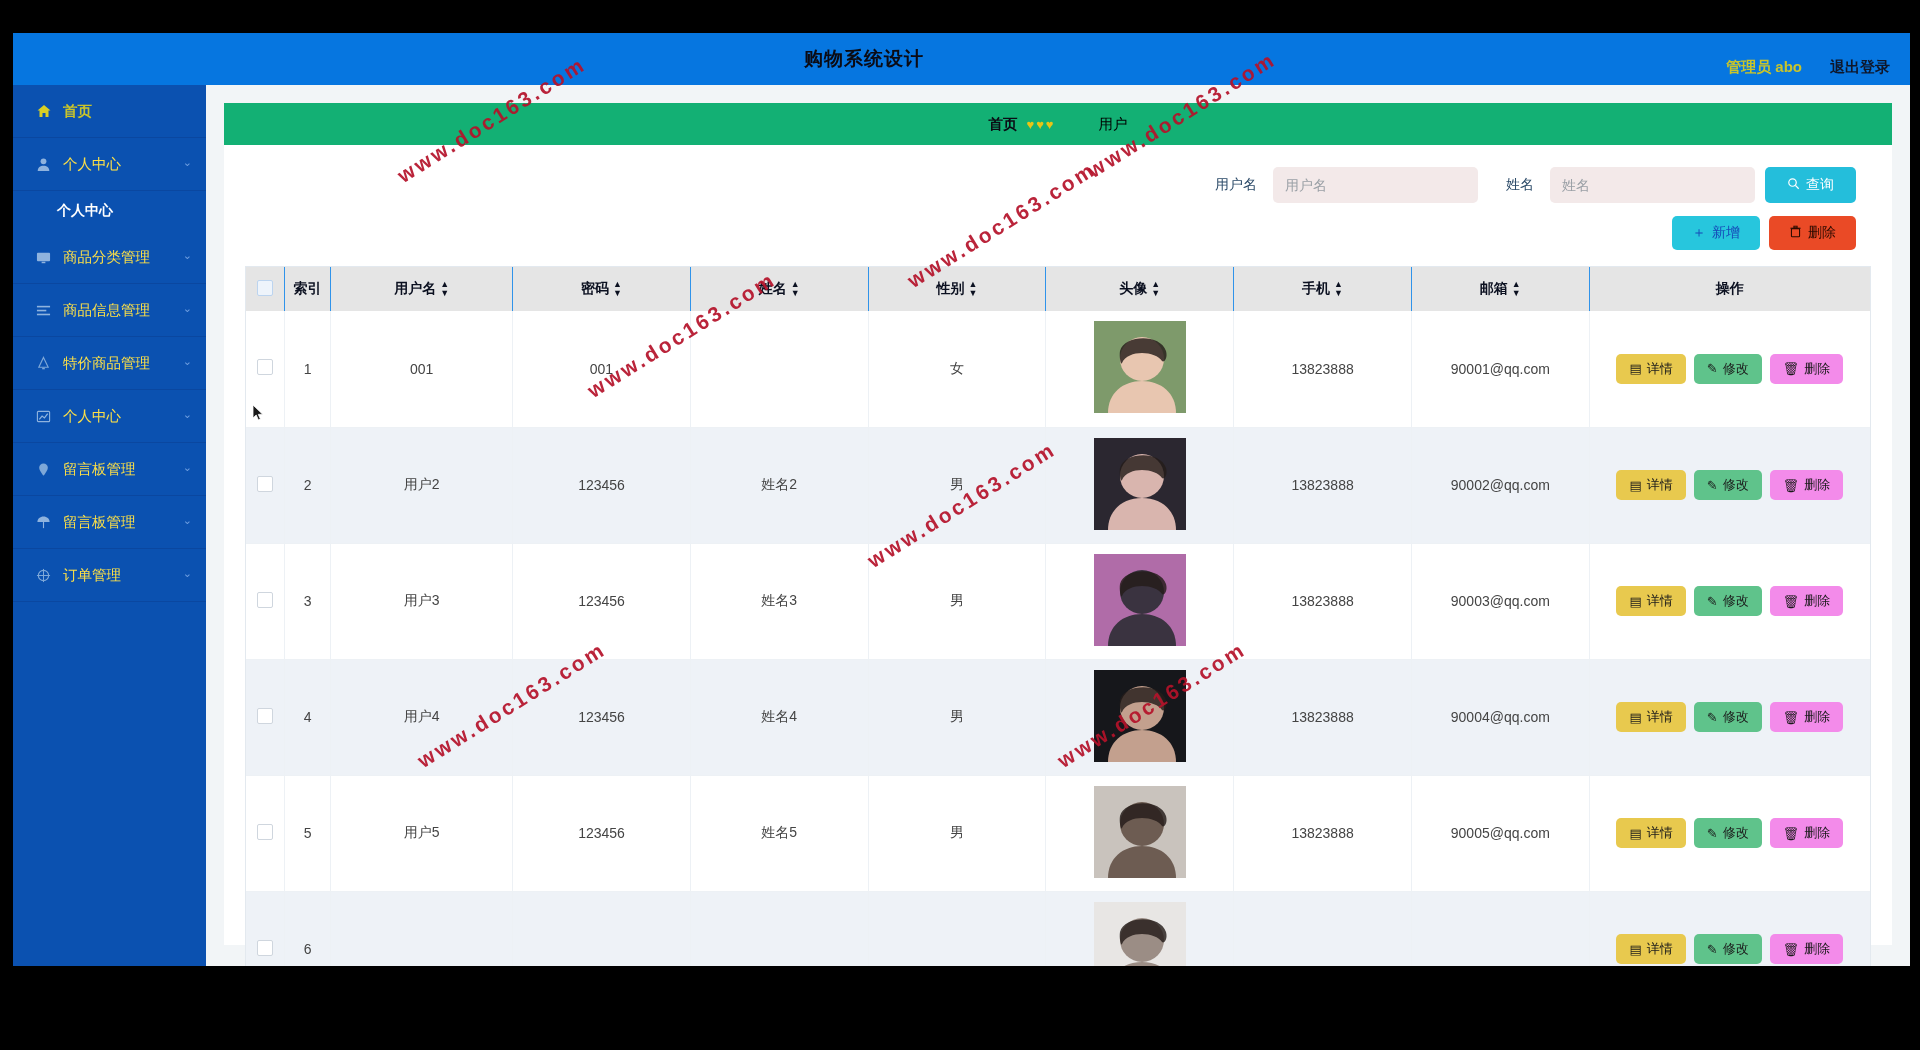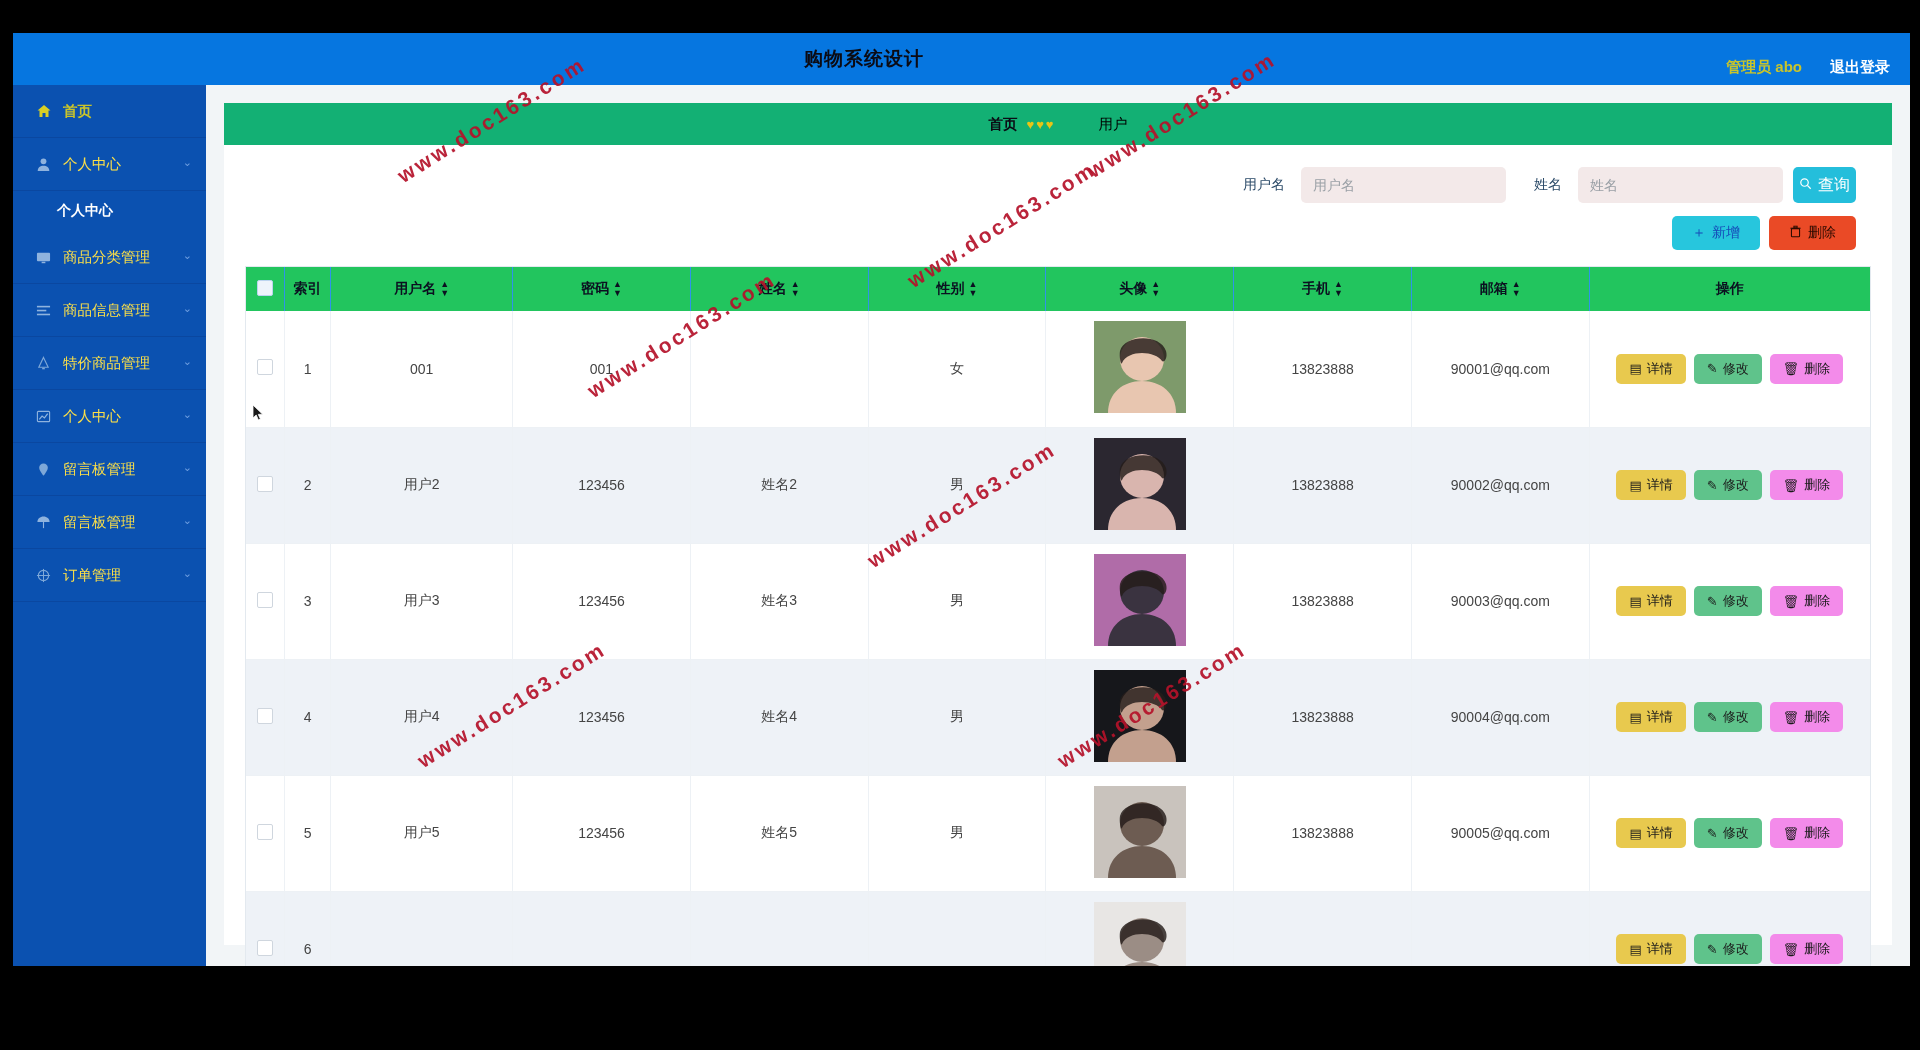--- a/index.html
+++ b/index.html
@@ -6,21 +6,21 @@
   body{width:1920px;height:1050px;overflow:hidden;font-family:"Liberation Sans","DejaVu Sans",sans-serif;}
 
   #app{position:absolute;left:13px;top:33px;width:1897px;height:933px;background:#f6f8f9;overflow:hidden;}
 
   
   .topbar{position:absolute;left:0;top:0;width:1897px;height:52px;background:#0676e0;}
   .topbar-title{position:absolute;left:0;top:0;width:1702px;height:52px;line-height:52px;text-align:center;
     font-size:19px;font-weight:bold;color:#0b0b14;letter-spacing:1px;}
   .topbar-right{position:absolute;right:20px;top:0;height:52px;display:flex;align-items:center;gap:28px;margin-top:8px;}
   .admin-name{font-size:15px;color:#c9c42a;font-weight:bold;}
-  .logout{font-size:15px;color:#ffffff;font-weight:bold;}
+  .logout{font-size:15px;color:#0f172a;font-weight:bold;}
 
   
   .sidebar{position:absolute;left:0;top:52px;width:193px;height:881px;background:#0b51b0;}
   .menu-item{position:relative;height:53px;display:flex;align-items:center;padding-left:22px;
     box-sizing:border-box;border-bottom:1px solid #0a47a0;}
   .menu-item.home{background:#0b51b0;}
   .menu-icon{width:17px;height:17px;margin-right:11px;display:flex;align-items:center;justify-content:center;flex:none;}
   .menu-label{font-size:14.5px;color:#fde047;white-space:nowrap;}
   .menu-item.home .menu-label{color:#c9c42a;font-weight:bold;}
   .chevron{position:absolute;right:14px;top:50%;transform:translateY(-60%);color:#6f9fe0;font-size:11px;}
@@ -34,33 +34,33 @@
   .crumb-hearts{color:#e8c516;font-size:13px;letter-spacing:2px;}
   .crumb-cur{font-size:14.5px;color:#000000;margin-left:34px;}
 
   .panel{background:#fff;height:800px;position:relative;}
 
   .searchbar{display:flex;align-items:center;justify-content:flex-end;gap:10px;padding:22px 36px 0 0;}
   .fld-label{font-size:14px;color:#2b4a68;margin-right:6px;}
   .fld{width:205px;height:36px;background:#f3e9e9;border:none;border-radius:5px;padding:0 12px;
     box-sizing:border-box;font-size:14px;color:#333;font-family:"Liberation Sans",sans-serif;}
   .fld::placeholder{color:#9aa0a6;}
-  .btn-search{height:36px;padding:0 6px;background:#24bedb;color:#fff;border:none;border-radius:5px;
-    font-size:16px;display:flex;align-items:center;gap:6px;cursor:pointer;font-family:"Liberation Sans",sans-serif;}
+  .btn-search{height:36px;padding:0 22px;background:#24bedb;color:#fff;border:none;border-radius:5px;
+    font-size:14px;display:flex;align-items:center;gap:6px;cursor:pointer;font-family:"Liberation Sans",sans-serif;}
 
   .toolbar{display:flex;justify-content:flex-end;gap:9px;padding:13px 36px 0 0;}
   .btn-add{height:34px;padding:0 20px;background:#27c6dd;color:#1649b8;border:none;border-radius:5px;font-size:14px;
     display:flex;align-items:center;gap:6px;cursor:pointer;font-family:"Liberation Sans",sans-serif;}
   .btn-del{height:34px;padding:0 20px;background:#ea4a26;color:#2a0a00;border:none;border-radius:5px;font-size:14px;
     display:flex;align-items:center;gap:6px;cursor:pointer;font-family:"Liberation Sans",sans-serif;}
 
   
   .tblwrap{margin:16px 21px 0 21px;border:1px solid #e3e9ef;border-bottom:none;overflow:hidden;}
   table{border-collapse:collapse;width:100%;table-layout:fixed;}
-  thead th{background:#22c55e;height:44px;color:#0b1020;font-size:14px;font-weight:bold;
+  thead th{background:#e5e5e5;height:44px;color:#0b1020;font-size:14px;font-weight:bold;
     border-right:1px solid #2f93ea;box-sizing:border-box;}
   thead th:last-child{border-right:none;}
   .sortico{display:inline-block;margin-left:4px;font-size:9px;line-height:9px;vertical-align:middle;color:#0b1020;}
   .sortico i{display:block;font-style:normal;}
   tbody td{height:116px;text-align:center;font-size:14px;color:#444;border-right:1px solid #edf1f5;
     border-bottom:1px solid #edf1f5;box-sizing:border-box;}
   tbody td:last-child{border-right:none;}
   tbody tr:nth-child(even){background:#eef2f7;}
   tbody tr:nth-child(odd){background:#ffffff;}
   .cb{width:14px;height:14px;border:1px solid #cfd6de;border-radius:2px;background:#fff;display:inline-block;}

